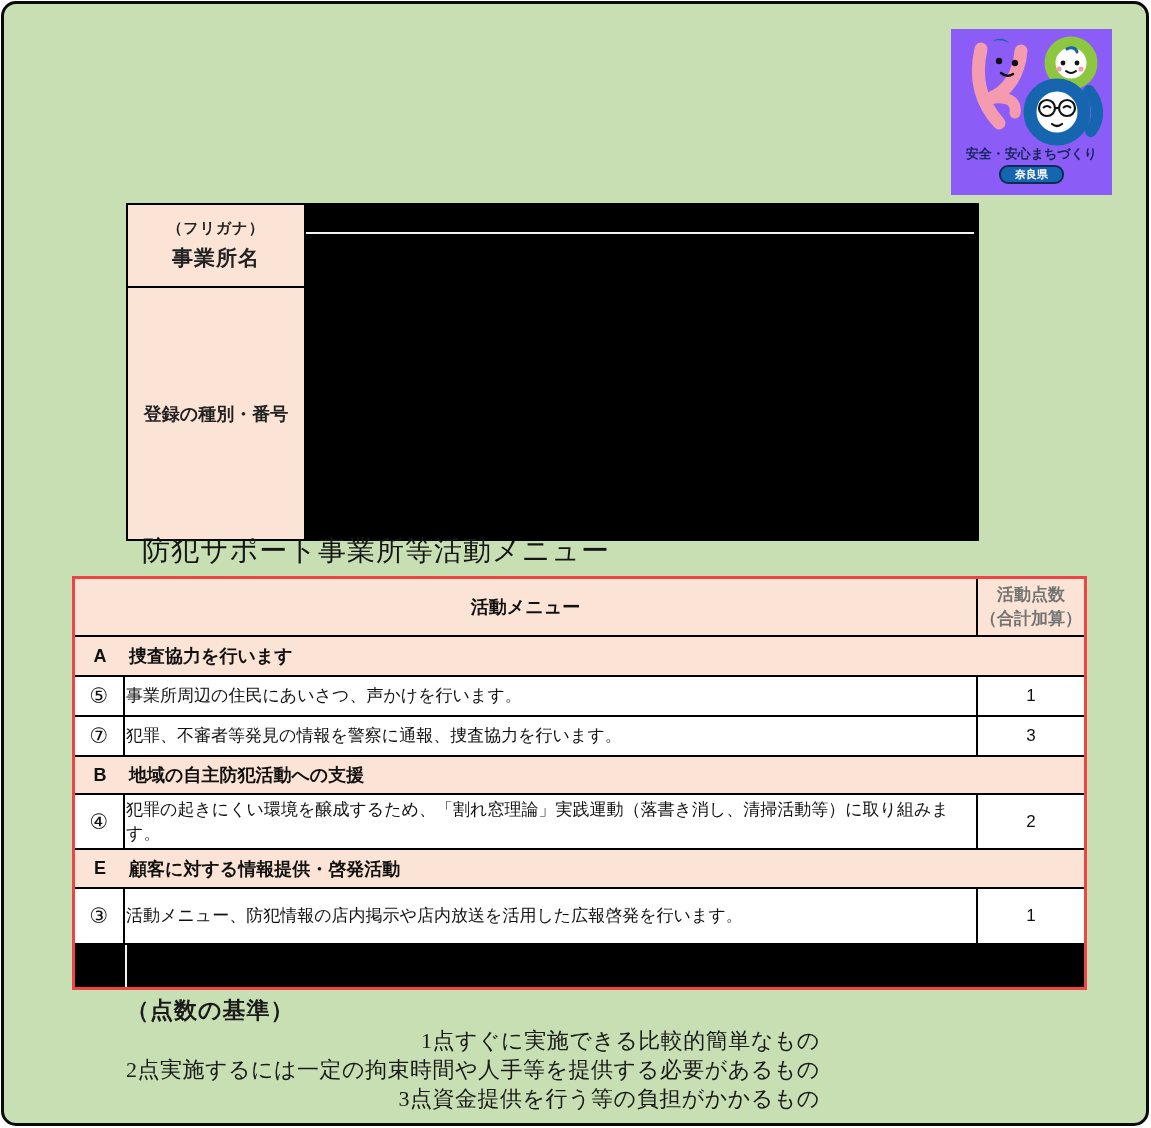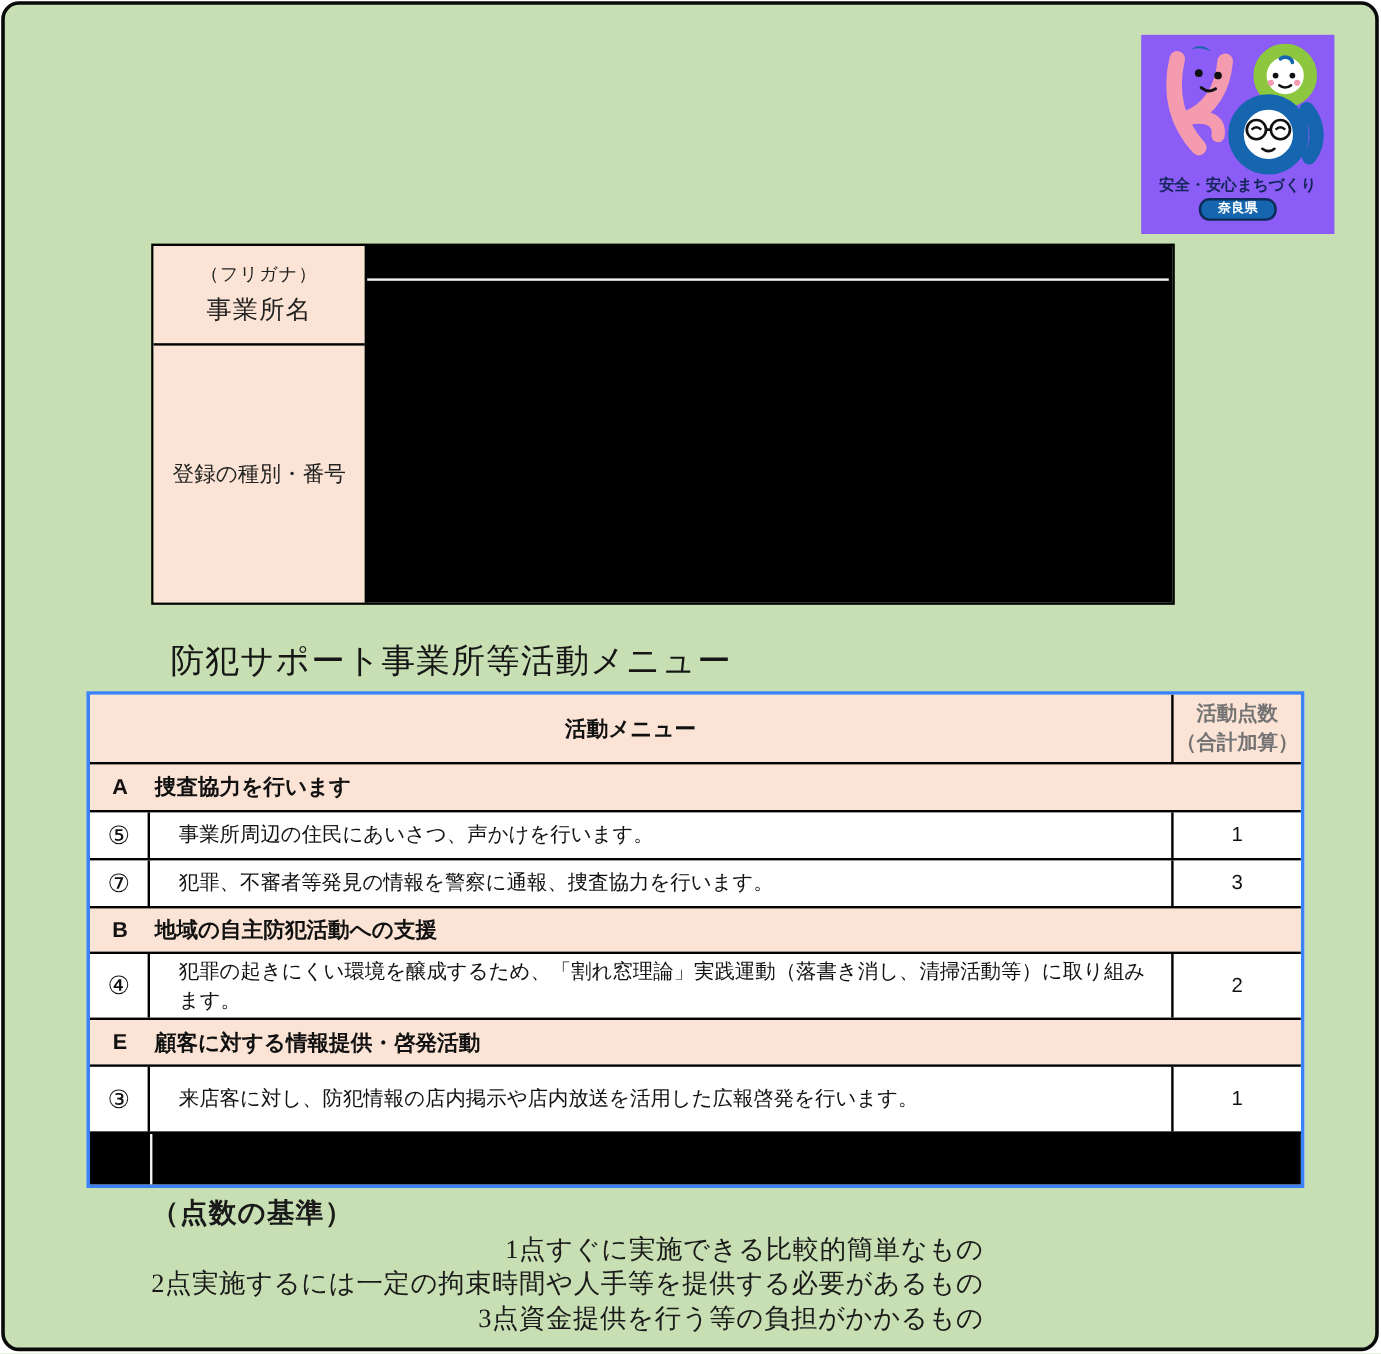--- a/index.html
+++ b/index.html
@@ -26,22 +26,22 @@
   .logo-caption{
     font-size:13px;font-weight:bold;color:#13265c;white-space:nowrap;
     letter-spacing:0px;margin-top:-2px;
   }
   .logo-badge{
     margin-top:2px;background:#1566af;color:#ffffff;font-size:11px;font-weight:bold;
     padding:1px 14px;border-radius:9px;border:2px solid #0d2b56;line-height:13px;
   }
   
   .info-table{
-    position:absolute;left:122px;top:199px;width:853px;height:301px;
-    border:2px solid #000;box-sizing:border-box;display:flex;
+    position:absolute;left:122px;top:199px;width:853px;height:338px;
+    border:2px solid #000;box-sizing:border-box;display:flex;font-weight:bold;
   }
   .info-labels{width:176px;display:flex;flex-direction:column;background:#fbe3d5;}
   .info-label-cell{
     box-sizing:border-box;border-bottom:2px solid #000;
     display:flex;flex-direction:column;align-items:center;justify-content:center;
     color:#222;
   }
   .info-label-cell:last-child{border-bottom:none;}
   .cell-name{height:83px;}
   .cell-addr{height:71px;}
@@ -57,21 +57,21 @@
   .furigana-line{
     position:absolute;left:0px;top:27px;width:99.5%;height:2px;background:#f2f2f2;
   }
   
   .menu-heading{
     position:absolute;left:138px;top:528px;font-size:28px;color:#161616;
     letter-spacing:1px;white-space:nowrap;
   }
   .menu-table{
     position:absolute;left:68px;top:572px;width:1015px;
-    border:3px solid #3b82f6;box-sizing:border-box;background:#fff;
+    border:3px solid #ef4444;box-sizing:border-box;background:#fff;
   }
   .mrow{display:flex;box-sizing:border-box;border-top:2px solid #000;}
   .mrow:first-child{border-top:none;}
   .mrow-header{height:56px;background:#fbe3d5;}
   .hdr-menu{
     width:903px;display:flex;align-items:center;justify-content:center;
     font-size:18px;font-weight:bold;color:#111;border-right:2px solid #000;box-sizing:border-box;
   }
   .hdr-points{
     flex:1;display:flex;flex-direction:column;align-items:center;justify-content:center;
@@ -80,21 +80,21 @@
   .mrow-section{height:40px;background:#fbe3d5;align-items:center;}
   .sec-letter{width:50px;text-align:center;font-size:18px;font-weight:bold;color:#111;}
   .sec-title{font-size:18px;font-weight:bold;color:#111;padding-left:4px;}
   .mrow-item{background:#ffffff;align-items:stretch;}
   .item-num{
     width:50px;display:flex;align-items:center;justify-content:center;
     font-size:21px;color:#111;border-right:2px solid #000;box-sizing:border-box;flex:none;
   }
   .item-text{
     flex:1;display:flex;align-items:center;font-size:17px;color:#111;
-    padding:4px 10px 4px 24px;border-right:2px solid #000;box-sizing:border-box;line-height:24px;
+    padding:4px 10px 4px 1px;border-right:2px solid #000;box-sizing:border-box;line-height:24px;
   }
   .item-points{
     width:106px;display:flex;align-items:center;justify-content:center;
     font-size:17px;color:#111;flex:none;
   }
   .h40{height:40px;} .h38{height:38px;} .h55{height:55px;} .h39{height:39px;} .h56{height:56px;}
   .mrow-redacted{height:44px;background:#000;position:relative;border-top:2px solid #000;}
   .redact-divider{
     position:absolute;left:50px;top:0;width:2px;height:100%;background:#f2f2f2;
   }
@@ -200,21 +200,21 @@
       <div class="item-points">2</div>
     </div>
 
     <div class="mrow mrow-section h39">
       <span class="sec-letter">E</span>
       <span class="sec-title">顧客に対する情報提供・啓発活動</span>
     </div>
 
     <div class="mrow mrow-item h56">
       <div class="item-num">③</div>
-      <div class="item-text">来店客に対し、防犯情報の店内掲示や店内放送を活用した広報啓発を行います。</div>
+      <div class="item-text">活動メニュー、防犯情報の店内掲示や店内放送を活用した広報啓発を行います。</div>
       <div class="item-points">1</div>
     </div>
 
     <div class="mrow mrow-redacted">
       <div class="redact-divider"></div>
     </div>
 
   </div>
 
   <div class="notes">

